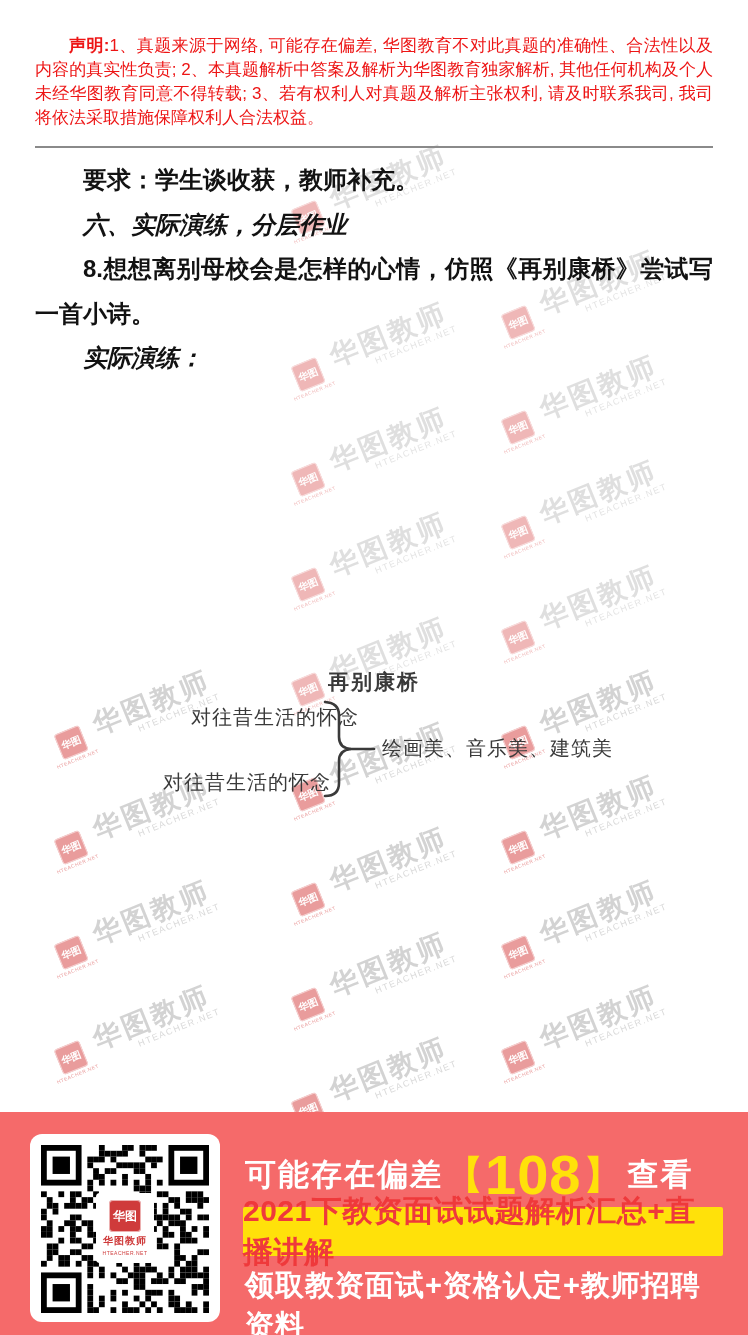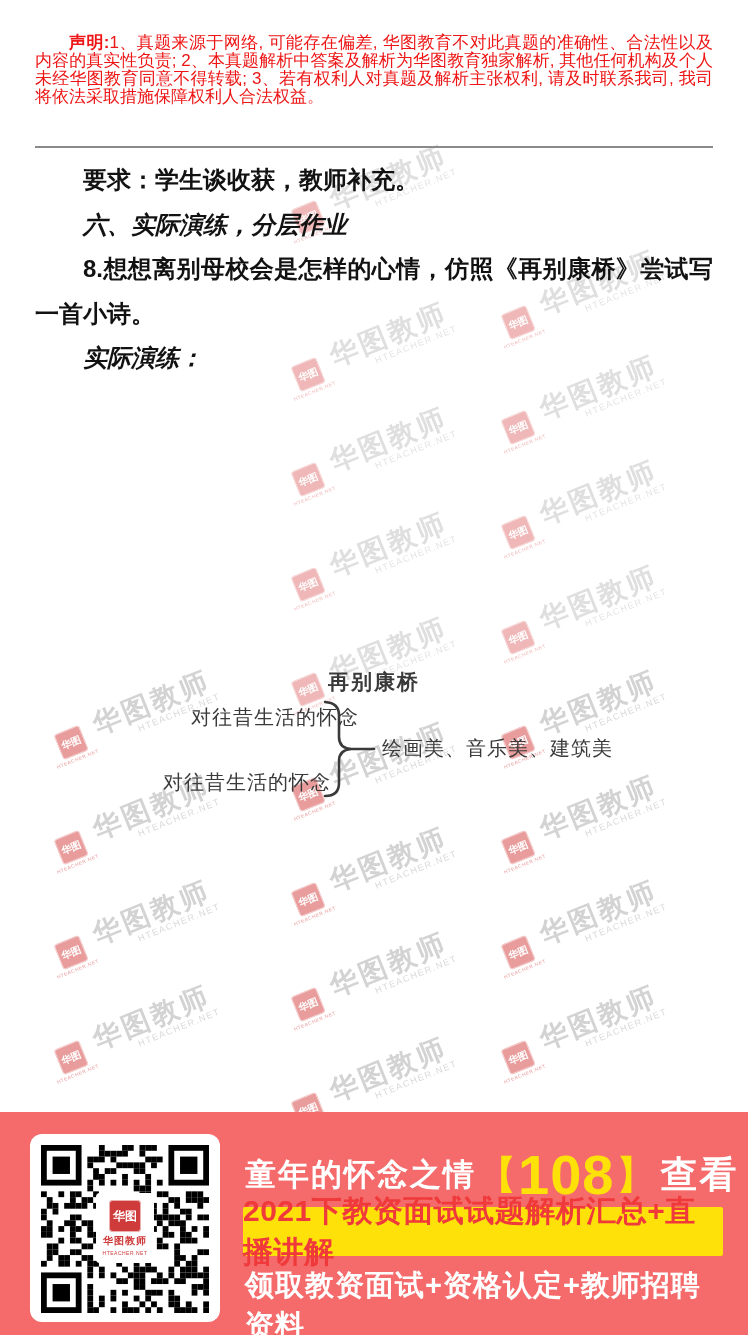--- a/index.html
+++ b/index.html
@@ -15,21 +15,21 @@
   .wm-logo{width:27px;height:27px;background:#dd6161;border-radius:3px;color:#fff;
            font-size:10px;font-weight:700;display:flex;align-items:center;justify-content:center;
            box-shadow:inset 0 0 0 1px rgba(255,255,255,.55);}
   .wm-logo-sub{font-size:5px;color:#dd6161;letter-spacing:.5px;margin-top:1px;}
   .wm-text-col{display:flex;flex-direction:column;}
   .wm-brand{font-size:28px;font-weight:700;color:#b9b9b9;letter-spacing:3px;}
   .wm-site{font-size:9px;color:#c2c2c2;letter-spacing:1.5px;align-self:flex-end;margin-top:-5px;margin-right:-4px;}
 
   
   .disclaimer{position:absolute;left:35px;top:34px;width:678px;color:#ed1515;
-              font-size:17px;line-height:18px;text-align:justify;text-indent:2em;}
+              font-size:17px;line-height:24px;text-align:justify;text-indent:2em;}
   .disclaimer .lbl{font-weight:700;}
   .sep{position:absolute;left:35px;top:146px;width:678px;height:0;
        border:none;border-top:2px solid #8a8a8a;margin:0;}
 
   
   .doc{position:absolute;left:35px;top:158px;width:678px;color:#121212;
        font-size:24px;line-height:44.5px;font-weight:600;text-align:justify;}
   .doc p{margin:0;text-indent:2em;}
   .doc p.hd{font-weight:800;font-style:italic;}
 
@@ -51,21 +51,21 @@
             display:flex;flex-direction:column;align-items:center;justify-content:center;gap:2px;}
   .qr-label-logo{width:32px;height:32px;background:#cf3b3b;border-radius:4px;color:#fff;
                  font-size:12px;font-weight:700;display:flex;align-items:center;justify-content:center;
                  box-shadow:inset 0 0 0 1px rgba(255,255,255,.6);}
   .qr-label-brand{font-size:10px;font-weight:700;color:#cf3b3b;letter-spacing:1px;}
   .qr-label-sub{font-size:5px;color:#cf3b3b;letter-spacing:.5px;}
   .f-line1{position:absolute;left:245px;top:30px;height:66px;display:flex;align-items:center;}
   .f-scan{color:#fff;font-size:31px;font-weight:700;letter-spacing:2px;}
   .f-br{color:#ffe10a;font-size:38px;font-weight:700;margin:0 2px;}
   .f-code{color:#ffe10a;font-size:56px;font-weight:800;line-height:1;letter-spacing:1px;}
-  .f-view{color:#fff;font-size:37px;font-weight:700;letter-spacing:2px;margin-left:4px;}
+  .f-view{color:#fff;font-size:31px;font-weight:700;letter-spacing:2px;margin-left:4px;}
   .f-banner{position:absolute;left:243px;top:95px;width:480px;height:49px;background:#ffe10a;
             color:#ef393b;font-size:30px;font-weight:800;letter-spacing:.5px;
             display:flex;align-items:center;justify-content:center;border-radius:2px;}
   .f-line3{position:absolute;left:245px;top:154px;width:480px;color:#fff;font-size:29px;
            font-weight:700;letter-spacing:1px;}
 </style>
 </head>
 <body>
 
 <div class="page">
@@ -614,21 +614,21 @@
           <rect x="5.793103448275862" y="133.24137931034483" width="28.96551724137931" height="28.96551724137931" fill="#fff"></rect>
           <rect x="11.586206896551724" y="139.0344827586207" width="17.379310344827587" height="17.379310344827587" fill="#000"></rect>
         </svg>
       <div class="qr-label">
         <div class="qr-label-logo">华图</div>
         <div class="qr-label-brand">华图教师</div>
         <div class="qr-label-sub">HTEACHER.NET</div>
       </div>
     </div>
     <div class="f-line1">
-      <span class="f-scan">童年的怀念之情</span>
+      <span class="f-scan">可能存在偏差</span>
       <span class="f-br">【</span>
       <span class="f-code">108</span>
       <span class="f-br">】</span>
       <span class="f-view">查看</span>
     </div>
     <div class="f-banner">2021下教资面试试题解析汇总+直播讲解</div>
     <div class="f-line3">领取教资面试+资格认定+教师招聘资料</div>
   </div>
 
 </div>

